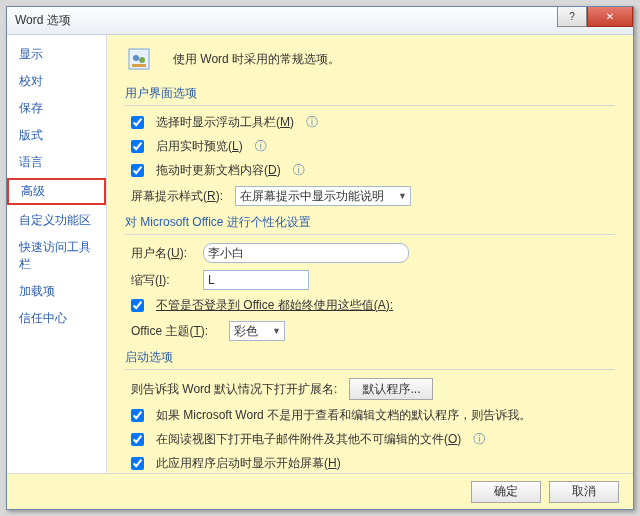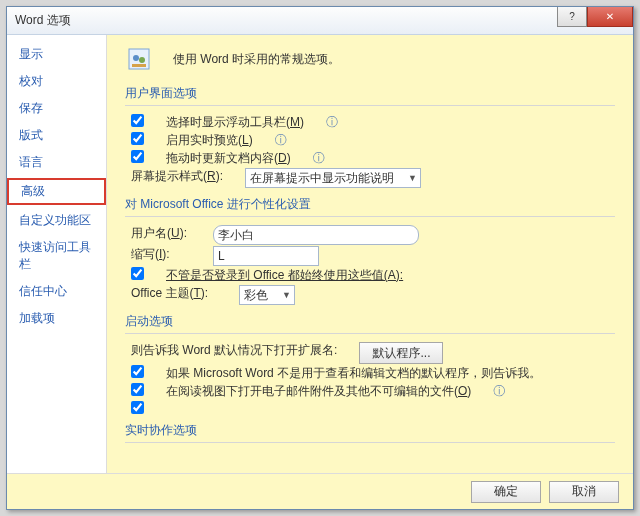--- a/index.html
+++ b/index.html
@@ -13,21 +13,21 @@
 .body{display:flex;height:438px}
 .nav{width:100px;border-right:1px solid #dcdcdc;padding-top:6px;background:#fff}
 .nav-item{padding:5px 12px;cursor:pointer;color:#2a5db0}
 .nav-item.sel{background:#e1e7f1;color:#333}
 .nav-item.hl{border:2px solid #d83b2e;margin:2px 0;padding:3px 12px}
 .main{flex:1;padding:10px 18px 4px 18px;overflow:auto}
 .hdr{display:flex;align-items:center;gap:20px;margin-bottom:12px}
 .hico{width:28px;height:28px;display:flex;align-items:center;justify-content:center}
 .sect{margin-bottom:8px}
 .sect-t{color:#2a5db0;padding-bottom:3px;border-bottom:1px solid #d6d6d6;margin-bottom:8px}
-.row{display:flex;align-items:flex-start;margin:1px 0;padding-left:6px;gap:22px}
+.row{display:flex;align-items:center;margin:7px 0;padding-left:6px;gap:12px}
 .chk{width:13px;height:13px}
 .row label{cursor:default}
 .und{text-decoration:underline}
 input[type=text]{height:20px;border:1px solid #a7b7cc;padding:0 4px}
 .sel{height:20px;border:1px solid #a7b7cc;background:#fff;display:flex;align-items:center;padding:0 4px;position:relative}
 .sel .arr{position:absolute;right:3px;font-size:9px;color:#555}
 .btn{height:22px;border:1px solid #a7a7a7;background:linear-gradient(#fcfcfc,#e6e6e6);padding:0 12px;cursor:pointer}
 .ftr{height:36px;border-top:1px solid #dcdcdc;display:flex;justify-content:flex-end;align-items:center;gap:8px;padding-right:14px}
 </style>
 </head>
@@ -45,22 +45,22 @@
   <div class="body">
     <div class="nav" id="nav">
         <div class="nav-item">显示</div>
         <div class="nav-item">校对</div>
         <div class="nav-item">保存</div>
         <div class="nav-item">版式</div>
         <div class="nav-item">语言</div>
         <div class="nav-item hl">高级</div>
         <div class="nav-item">自定义功能区</div>
         <div class="nav-item">快速访问工具栏</div>
+        <div class="nav-item">加载项</div>
         <div class="nav-item">信任中心</div>
-        <div class="nav-item">加载项</div>
       </div>
 
     <div class="main">
       <div class="hdr">
         <span class="hico">
           <svg width="26" height="26" viewBox="0 0 26 26">
               <rect x="3" y="3" width="20" height="20" fill="#e8f1fb" stroke="#7ca6d6"></rect>
               <circle cx="10" cy="12" r="3" fill="#5b8ec8"></circle>
               <circle cx="16" cy="14" r="3" fill="#7aa84f"></circle>
               <rect x="6" y="18" width="14" height="3" fill="#d6a24a"></rect>
@@ -128,20 +128,21 @@
           <input type="checkbox" class="chk" checked="" style="">
           <label>如果 Microsoft Word 不是用于查看和编辑文档的默认程序，则告诉我。</label>
         </div>
         <div class="row">
           <input type="checkbox" class="chk" checked="" style="">
           <label><span>在阅读视图下打开电子邮件附件及其他不可编辑的文件(</span><span class="und">O</span><span>)</span></label>
           <span style="color:#6a8bb8">ⓘ</span>
         </div>
         <div class="row">
           <input type="checkbox" class="chk" checked="" style="">
+          <label><span>此应用程序启动时显示开始屏幕(</span><span class="und">H</span><span>)</span></label>
         </div>
       </div>
 
       <div class="sect">
         <div class="sect-t">实时协作选项</div>
 
       </div>
     </div>
   </div>
 

